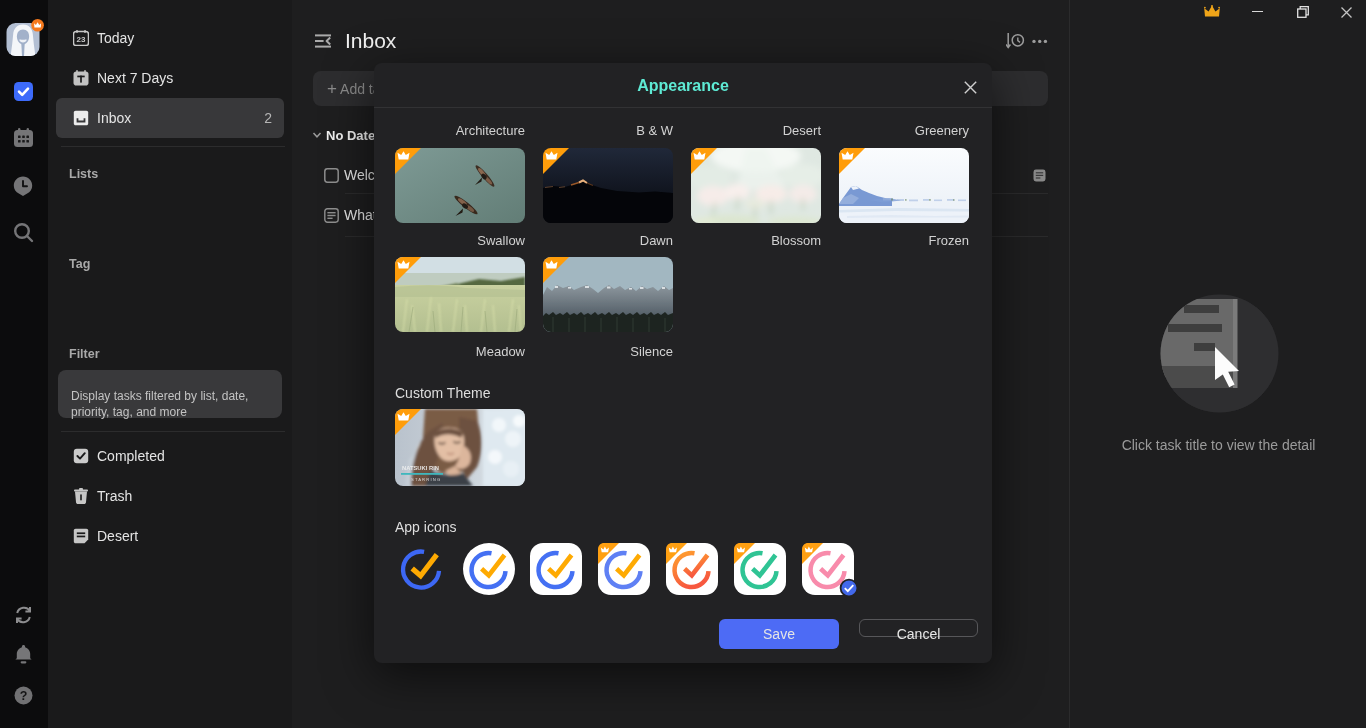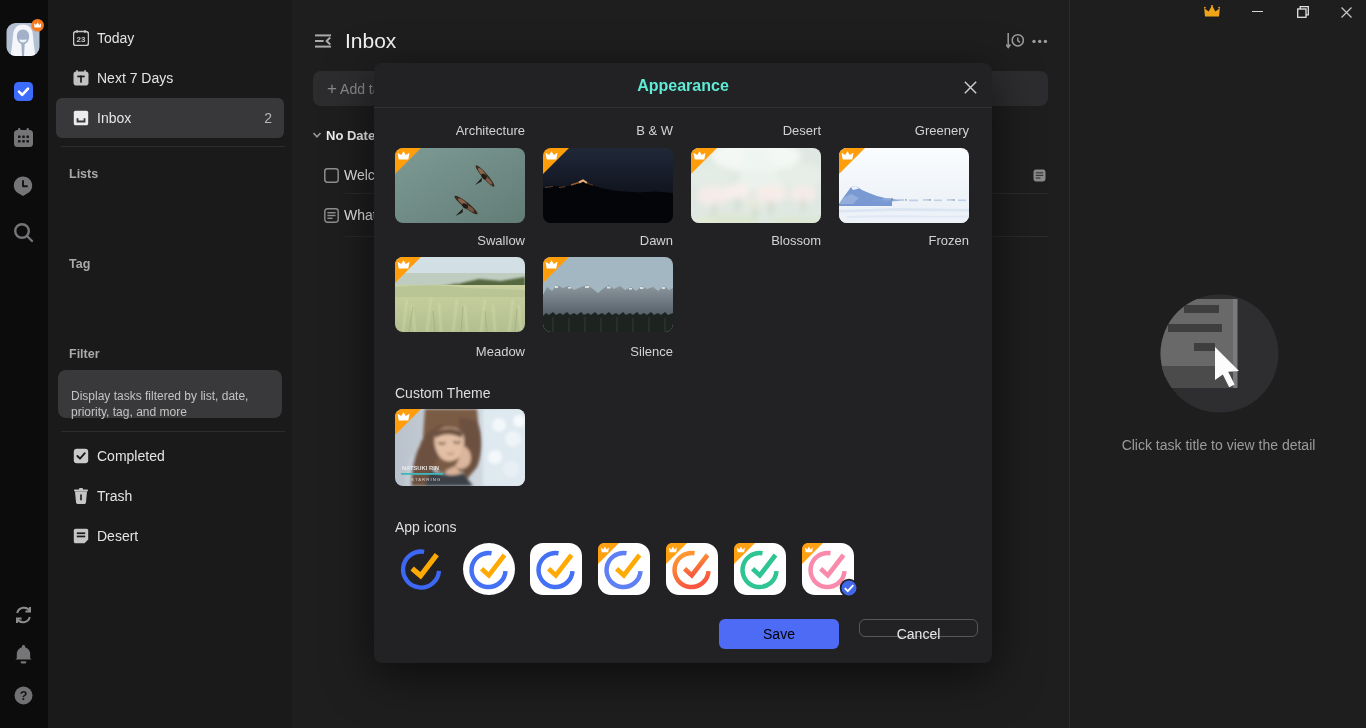--- a/index.html
+++ b/index.html
@@ -31,21 +31,21 @@
 
   
   #modal { position:absolute; left:374px; top:63px; width:618px; height:600px; background:#222224;
            border-radius:8px; box-shadow:0 12px 48px rgba(0,0,0,.6); z-index:10; }
   #modal .mhead { position:absolute; left:0; top:0; width:100%; height:45px; border-bottom:1px solid #323234; }
   #modal .mtitle { position:absolute; width:100%; text-align:center; top:14px; font-size:16px; font-weight:700; color:#5eead4; }
   .thumb { position:absolute; width:130px; height:75px; border-radius:8px; overflow:hidden; }
   .tlabel { position:absolute; width:130px; text-align:right; font-size:13px; color:#d2d2d2; }
   .appic { position:absolute; top:480px; width:52px; height:52px; }
   #saveBtn { position:absolute; left:345px; top:556px; width:120px; height:30px; background:#4d6bf5;
-             border-radius:6px; color:#000000; font-size:14px; text-align:center; line-height:30px; }
+             border-radius:6px; color:#e5e5e5; font-size:14px; text-align:center; line-height:30px; }
   #cancelBtn { position:absolute; left:485px; top:556px; width:119px; height:18px; background:transparent;
              border:1px solid #57575a; border-radius:6px; color:#e8e8e8; font-size:14px; text-align:center; line-height:28px; }
 </style>
 </head>
 <body>
 <div id="stage">
   <div id="main">
 
     <svg class="abs" style="left:22px;top:33px;" width="18" height="16" viewBox="0 0 18 16">
       <line x1="1" y1="2.4" x2="17" y2="2.4" stroke="#aaaaaa" stroke-width="2"></line>

